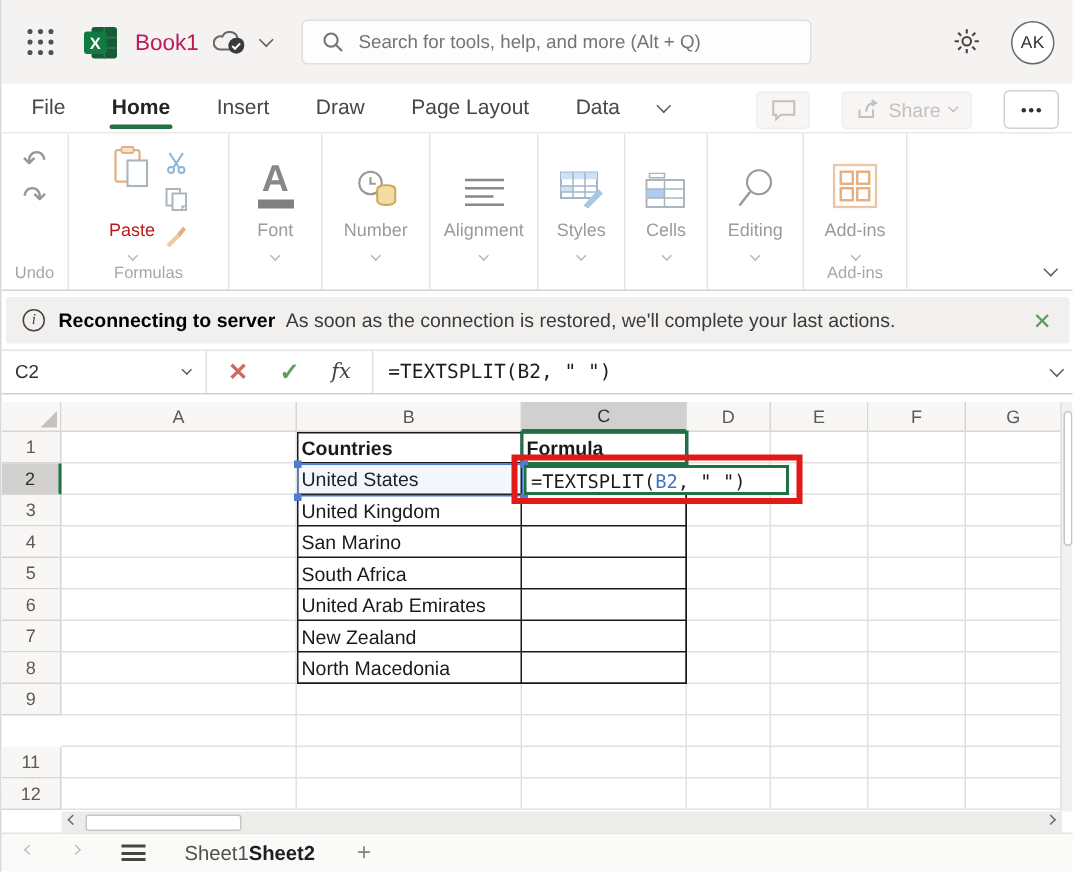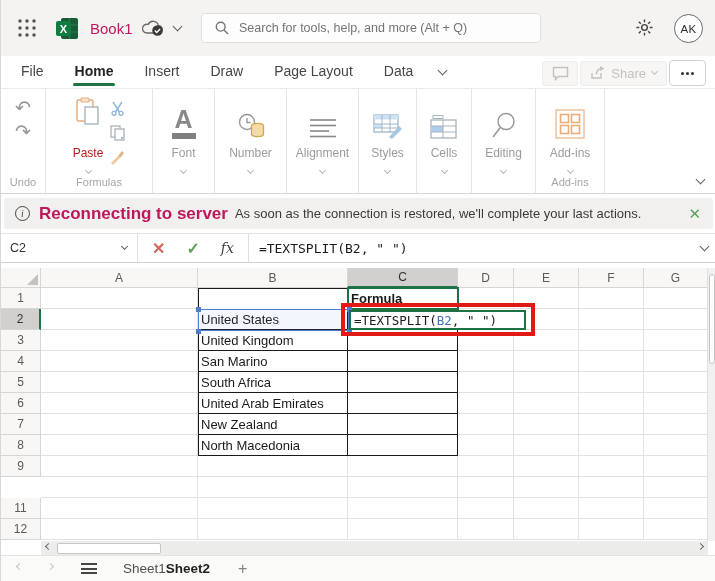--- a/index.html
+++ b/index.html
@@ -25,21 +25,21 @@
   .gearbtn { position:absolute; right:62px; top:18px; color:#484644; }
   .avatar { position:absolute; right:13px; top:14px; width:29px; height:29px; border-radius:50%; background:#fff; border:1px solid #6b6967; display:flex; align-items:center; justify-content:center; font-size:11.5px; color:#323130; letter-spacing:.3px; }
 
   
   .menubar { position:absolute; left:0; top:56px; width:715px; height:32px; background:#fff; display:flex; align-items:center; }
   .mtabs { display:flex; align-items:center; margin-left:18px; gap:27px; }
   .mtab { font-size:14px; color:#484644; padding:5px 2px 7px 2px; cursor:pointer; position:relative; white-space:nowrap; }
   .mtab.active { font-weight:bold; color:#252423; }
   .mtab.active::after { content:""; position:absolute; left:0; right:0; bottom:0; height:3px; background:#217346; border-radius:2px; }
   .menu-chev { margin-left:24px; color:#605e5c; }
-  .menu-right { position:absolute; right:10px; top:4px; display:flex; align-items:center; gap:2px; }
+  .menu-right { position:absolute; right:10px; top:4px; display:flex; align-items:center; gap:21px; }
   .comment-btn { width:36px; height:25px; background:#f7f6f5; border:1px solid #efeeed; border-radius:3px; display:flex; align-items:center; justify-content:center; }
   .share-btn { height:25px; background:#f7f6f5; border:1px solid #efeeed; border-radius:3px; display:flex; align-items:center; gap:6px; padding:0 9px; color:#c3c1bf; font-size:13px; }
   .share-btn .chev { border-color:#c3c1bf; }
   .more-btn { width:37px; height:26px; background:#fff; border:1px solid #d2d0ce; border-radius:4px; display:flex; align-items:center; justify-content:center; gap:2px; }
   .more-btn i { width:3px; height:3px; background:#323130; border-radius:50%; }
 
   
   .ribbon { position:absolute; left:0; top:88px; width:715px; height:106px; background:#fff; border-top:1px solid #eceae8; border-bottom:1px solid #d6d4d2; display:flex; }
   .rgroup { position:relative; border-right:1px solid #e7e5e3; display:flex; flex-direction:column; align-items:center; padding-top:8px; }
   .glabel { position:absolute; bottom:5px; width:100%; text-align:center; font-size:11px; color:#a8a6a4; }
@@ -58,21 +58,21 @@
   .g-font { width:62px; } .g-align { width:72px; } .g-num { width:72px; }
   .g-styles { width:58px; } .g-cells { width:55px; } .g-edit { width:64px; } .g-addins { width:69px; }
   .fonticon { font-size:25px; color:#8a8886; font-weight:bold; line-height:24px; text-align:center; }
   .fontbar { width:24px; height:6px; background:#808080; margin:2px auto 0; }
   .ribbon-collapse { position:absolute; right:12px; bottom:10px; color:#605e5c; }
   .rspacer { flex:1; border-right:none; }
 
   
   .notif { position:absolute; left:3px; top:198px; width:709px; height:31px; background:#f1f0ef; border-radius:2px; display:flex; align-items:center; }
   .info-ic { margin-left:11px; width:15px; height:15px; border:1.4px solid #464442; border-radius:50%; color:#464442; font-size:10px; display:flex; align-items:center; justify-content:center; font-family:"Liberation Serif",serif; font-style:italic; }
-  .notif b { font-size:17px; color:#be185d; margin-left:9px; white-space:nowrap; }
+  .notif b { font-size:13px; color:#000000; margin-left:9px; white-space:nowrap; }
   .notif span.msg { font-size:13px; color:#3b3a39; margin-left:7px; white-space:nowrap; }
   .notif-close { position:absolute; right:12px; color:#599e58; font-size:15px; cursor:pointer; }
 
   
   .fbar { position:absolute; left:0; top:233px; width:715px; height:30px; background:#fff; border-top:1px solid #e6e4e2; border-bottom:1px solid #d2d0ce; display:flex; align-items:center; }
   .namebox { width:137px; height:100%; border-right:1px solid #e1dfdd; display:flex; align-items:center; position:relative; }
   .namebox .nb-val { font-size:12.5px; color:#323130; margin-left:9px; }
   .namebox .chev { position:absolute; right:10px; color:#605e5c; }
   .fb-icons { display:flex; align-items:center; gap:21px; padding:0 14px; height:100%; border-right:1px solid #e1dfdd; }
   .fb-x { color:#d06a62; font-size:16px; font-weight:bold; }
@@ -385,20 +385,21 @@
       </div>
       <div class="ch" style="left: 40px; top: 0px; width: 157px; height: 20px;">A</div>
       <div class="ch" style="left: 197px; top: 0px; width: 150px; height: 20px;">B</div>
       <div class="ch sel" style="left: 347px; top: 0px; width: 110px; height: 20px;">C</div>
       <div class="ch" style="left: 457px; top: 0px; width: 56px; height: 20px;">D</div>
       <div class="ch" style="left: 513px; top: 0px; width: 65px; height: 20px;">E</div>
       <div class="ch" style="left: 578px; top: 0px; width: 65px; height: 20px;">F</div>
       <div class="ch" style="left: 643px; top: 0px; width: 64px; height: 20px;">G</div>
       <div class="rh" style="left: 0px; top: 20px; width: 40px; height: 21px;">1</div>
       <div class="cell" style="left: 40px; top: 20px; width: 157px; height: 21px;"></div>
+      <div class="cell tbl bold" style="left: 197px; top: 20px; width: 150px; height: 21px;">Countries</div>
       <div class="cell tbl bold" style="left: 347px; top: 20px; width: 110px; height: 21px;">Formula</div>
       <div class="cell" style="left: 457px; top: 20px; width: 56px; height: 21px;"></div>
       <div class="cell" style="left: 513px; top: 20px; width: 65px; height: 21px;"></div>
       <div class="cell" style="left: 578px; top: 20px; width: 65px; height: 21px;"></div>
       <div class="cell" style="left: 643px; top: 20px; width: 64px; height: 21px;"></div>
       <div class="rh sel" style="left: 0px; top: 41px; width: 40px; height: 21px;">2</div>
       <div class="cell" style="left: 40px; top: 41px; width: 157px; height: 21px;"></div>
       <div class="cell tbl" style="left: 197px; top: 41px; width: 150px; height: 21px;">United States</div>
       <div class="cell tbl" style="left: 347px; top: 41px; width: 110px; height: 21px;"></div>
       <div class="cell" style="left: 457px; top: 41px; width: 56px; height: 21px;"></div>

